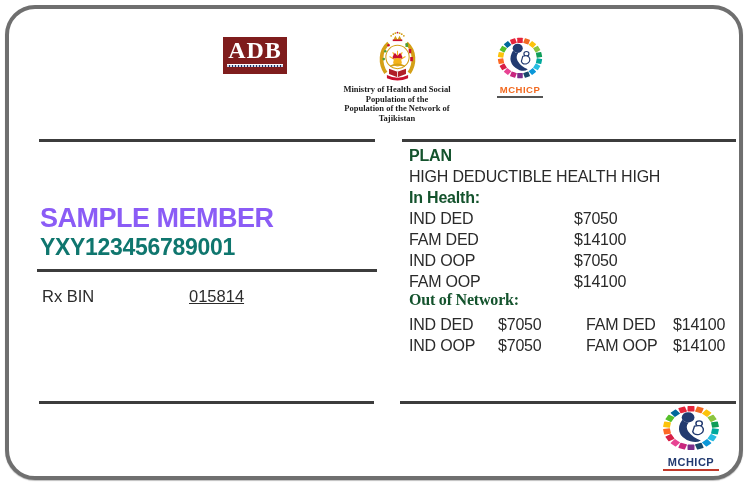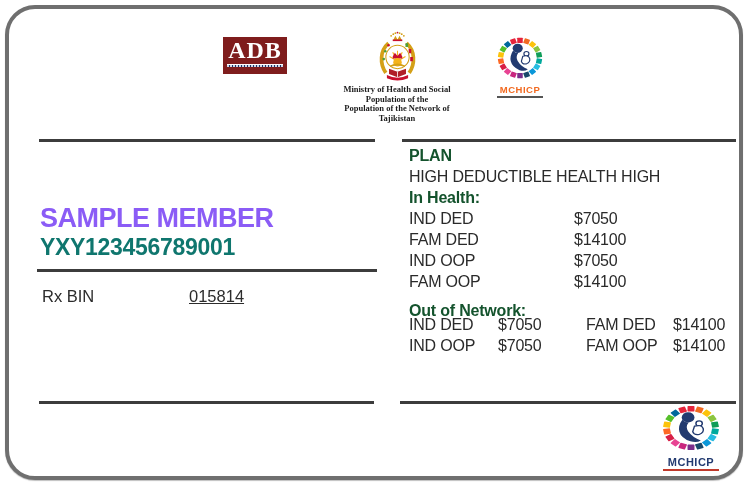--- a/index.html
+++ b/index.html
@@ -43,21 +43,21 @@
   .rx-row { position:absolute; left:33px; width:330px; font-size:16.5px; color:#2c2c2c; }
   .rx-row .val { position:absolute; left:147px;text-decoration:underline; }
   .rx-1 { top:266px;margin-top:12px; } .rx-2 { top:287px; }
   
   .plan { position:absolute; left:400px; top:138px; width:330px; font-size:16px; color:#2a2a2a; letter-spacing:-0.2px; }
   .plan .row { position:absolute; left:0; height:19px; white-space:nowrap; }
   .plan .b { font-weight:bold; color:#14532d; }
   .plan .val { position:absolute; left:165px; }
   .p0 { top:0; } .p1 { top:21px; } .p2 { top:42px; }
   .p3 { top:63px; } .p4 { top:84px; } .p5 { top:105px; } .p6 { top:126px; }
-  .p7 { top:155px; } .p8 { top:169px; } .p9 { top:190px; }
+  .p7 { top:144px;font-family:Liberation Serif, serif; } .p8 { top:169px; } .p9 { top:190px; }
   .plan .c1 { position:absolute; left:0; }
   .plan .c2 { position:absolute; left:89px; }
   .plan .c3 { position:absolute; left:177px; }
   .plan .c4 { position:absolute; left:264px; }
 </style>
 </head>
 <body>
 
 <div class="card">
 

